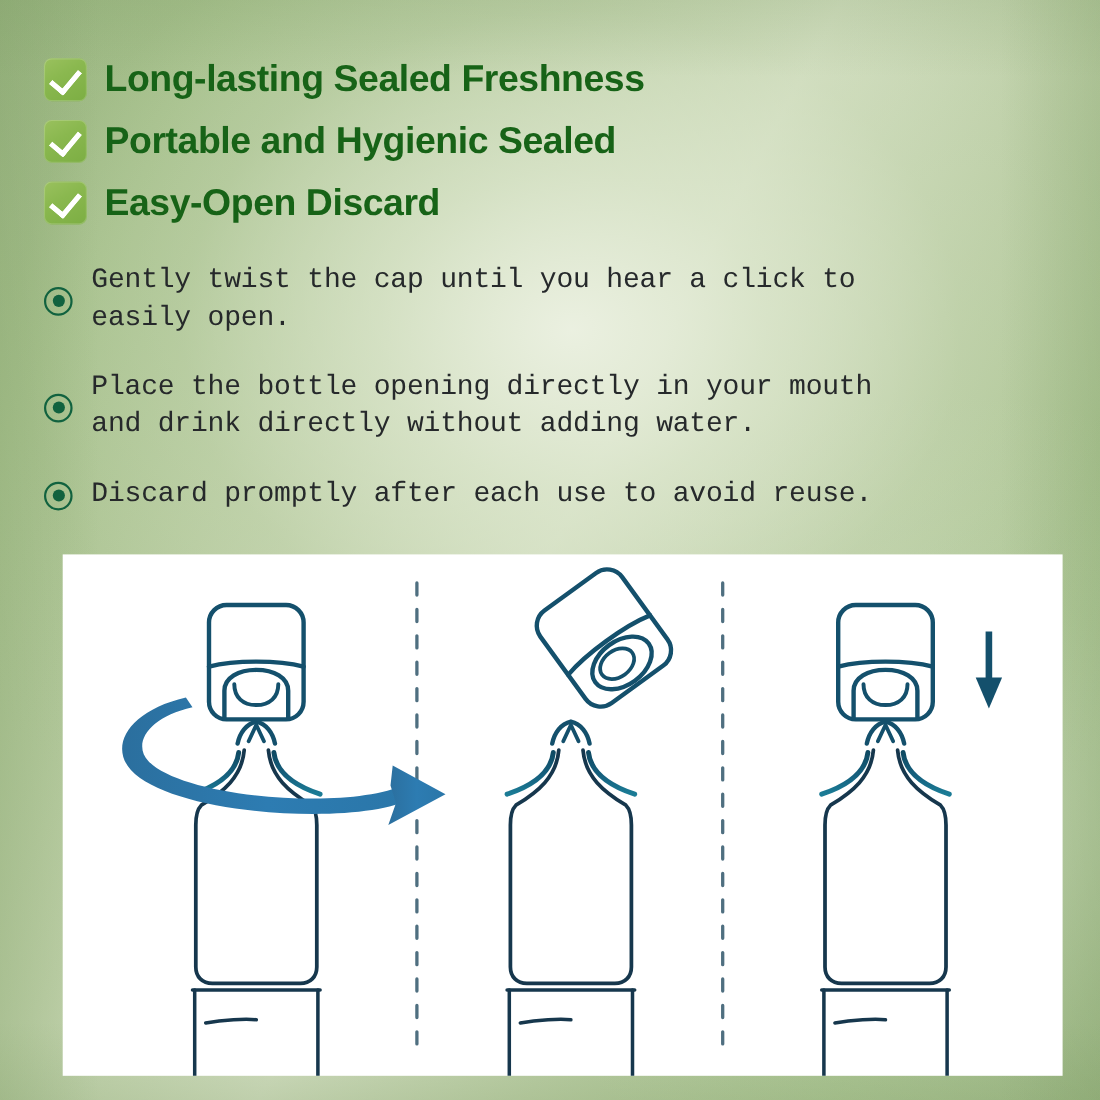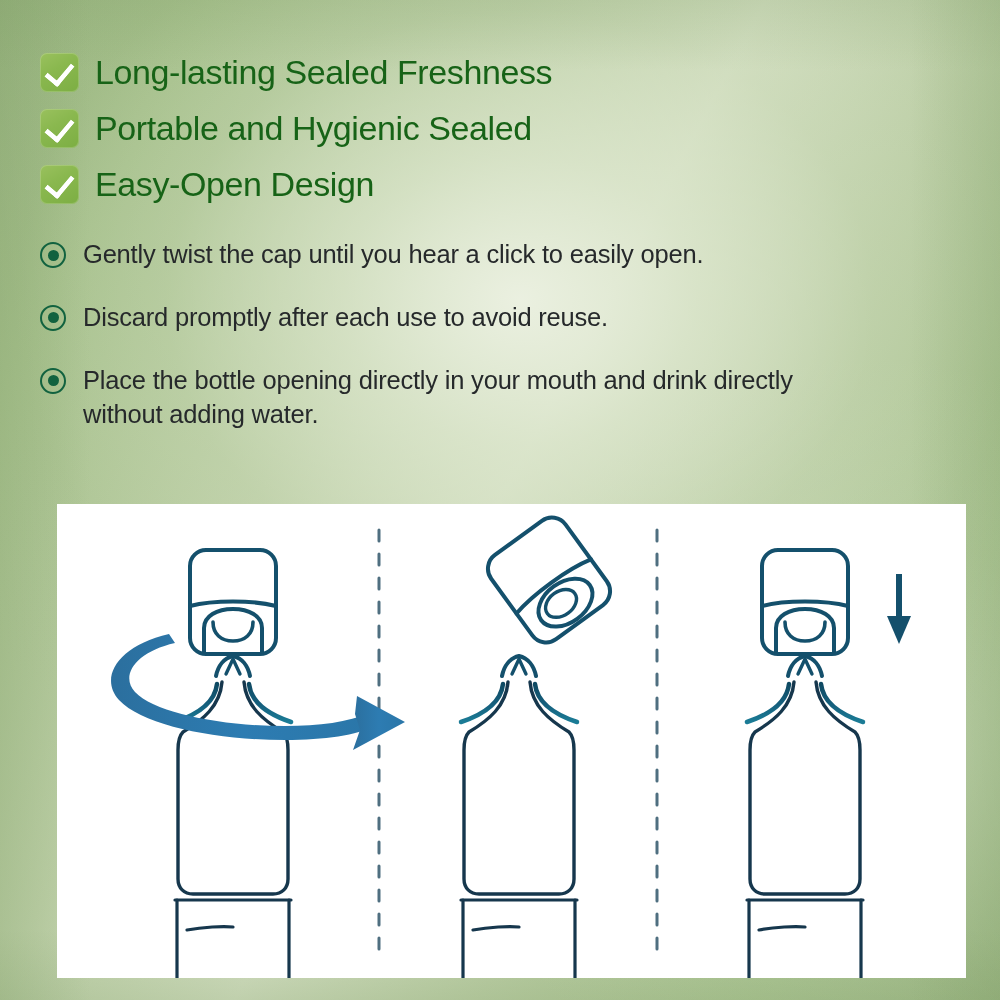--- a/index.html
+++ b/index.html
@@ -83,39 +83,40 @@
     width: 12px;
     height: 22px;
     border-right: 5.5px solid #ffffff;
     border-bottom: 5.5px solid #ffffff;
     transform: rotate(40deg);
     border-bottom-right-radius: 2px;
   }
   .feature-label {
     margin-left: 16px;
     font-size: 34px;
-    font-weight: 400;
+    font-weight: 700;
     color: #176317;
     letter-spacing: -0.4px;
     line-height: 1;
     white-space: nowrap;
     text-align: right;
   }
 
   
   .steps {
     position: absolute;
     left: 40px;
     top: 238px;
     width: 790px;
   }
   .step-row {
     display: flex;
-    align-items: flex-start;
+    align-items: center;
     margin-bottom: 29px;
+    font-family: Liberation Mono, monospace;
   }
   .step-row:last-child { margin-bottom: 0; }
   .radio-icon {
     flex: 0 0 auto;
     width: 26px;
     height: 26px;
     border-radius: 50%;
     border: 2.8px solid #11623f;
     box-sizing: border-box;
     position: relative;
@@ -175,40 +176,40 @@
       <div class="check-box">
         <div class="tick"></div>
       </div>
       <div class="feature-label">Portable and Hygienic Sealed</div>
     </div>
 
     <div class="feature-row">
       <div class="check-box">
         <div class="tick"></div>
       </div>
-      <div class="feature-label">Easy-Open Design</div>
+      <div class="feature-label">Easy-Open Discard</div>
     </div>
 
   </div>
 
   <div class="steps">
 
     <div class="step-row">
       <div class="radio-icon"></div>
       <div class="step-text">Gently twist the cap until you hear a click to easily open.</div>
     </div>
 
     <div class="step-row">
       <div class="radio-icon"></div>
-      <div class="step-text">Discard promptly after each use to avoid reuse.</div>
+      <div class="step-text">Place the bottle opening directly in your mouth and drink directly without adding water.</div>
     </div>
 
     <div class="step-row">
       <div class="radio-icon"></div>
-      <div class="step-text">Place the bottle opening directly in your mouth and drink directly without adding water.</div>
+      <div class="step-text">Discard promptly after each use to avoid reuse.</div>
     </div>
 
   </div>
 
   <div class="illustration-panel">
     <svg viewBox="0 0 909 474" xmlns="http://www.w3.org/2000/svg">
       <defs>
         <linearGradient id="edgeFade" x1="0" y1="0" x2="0" y2="1">
           <stop offset="0%" stop-color="#0f4a63"></stop>
           <stop offset="55%" stop-color="#15607e"></stop>

